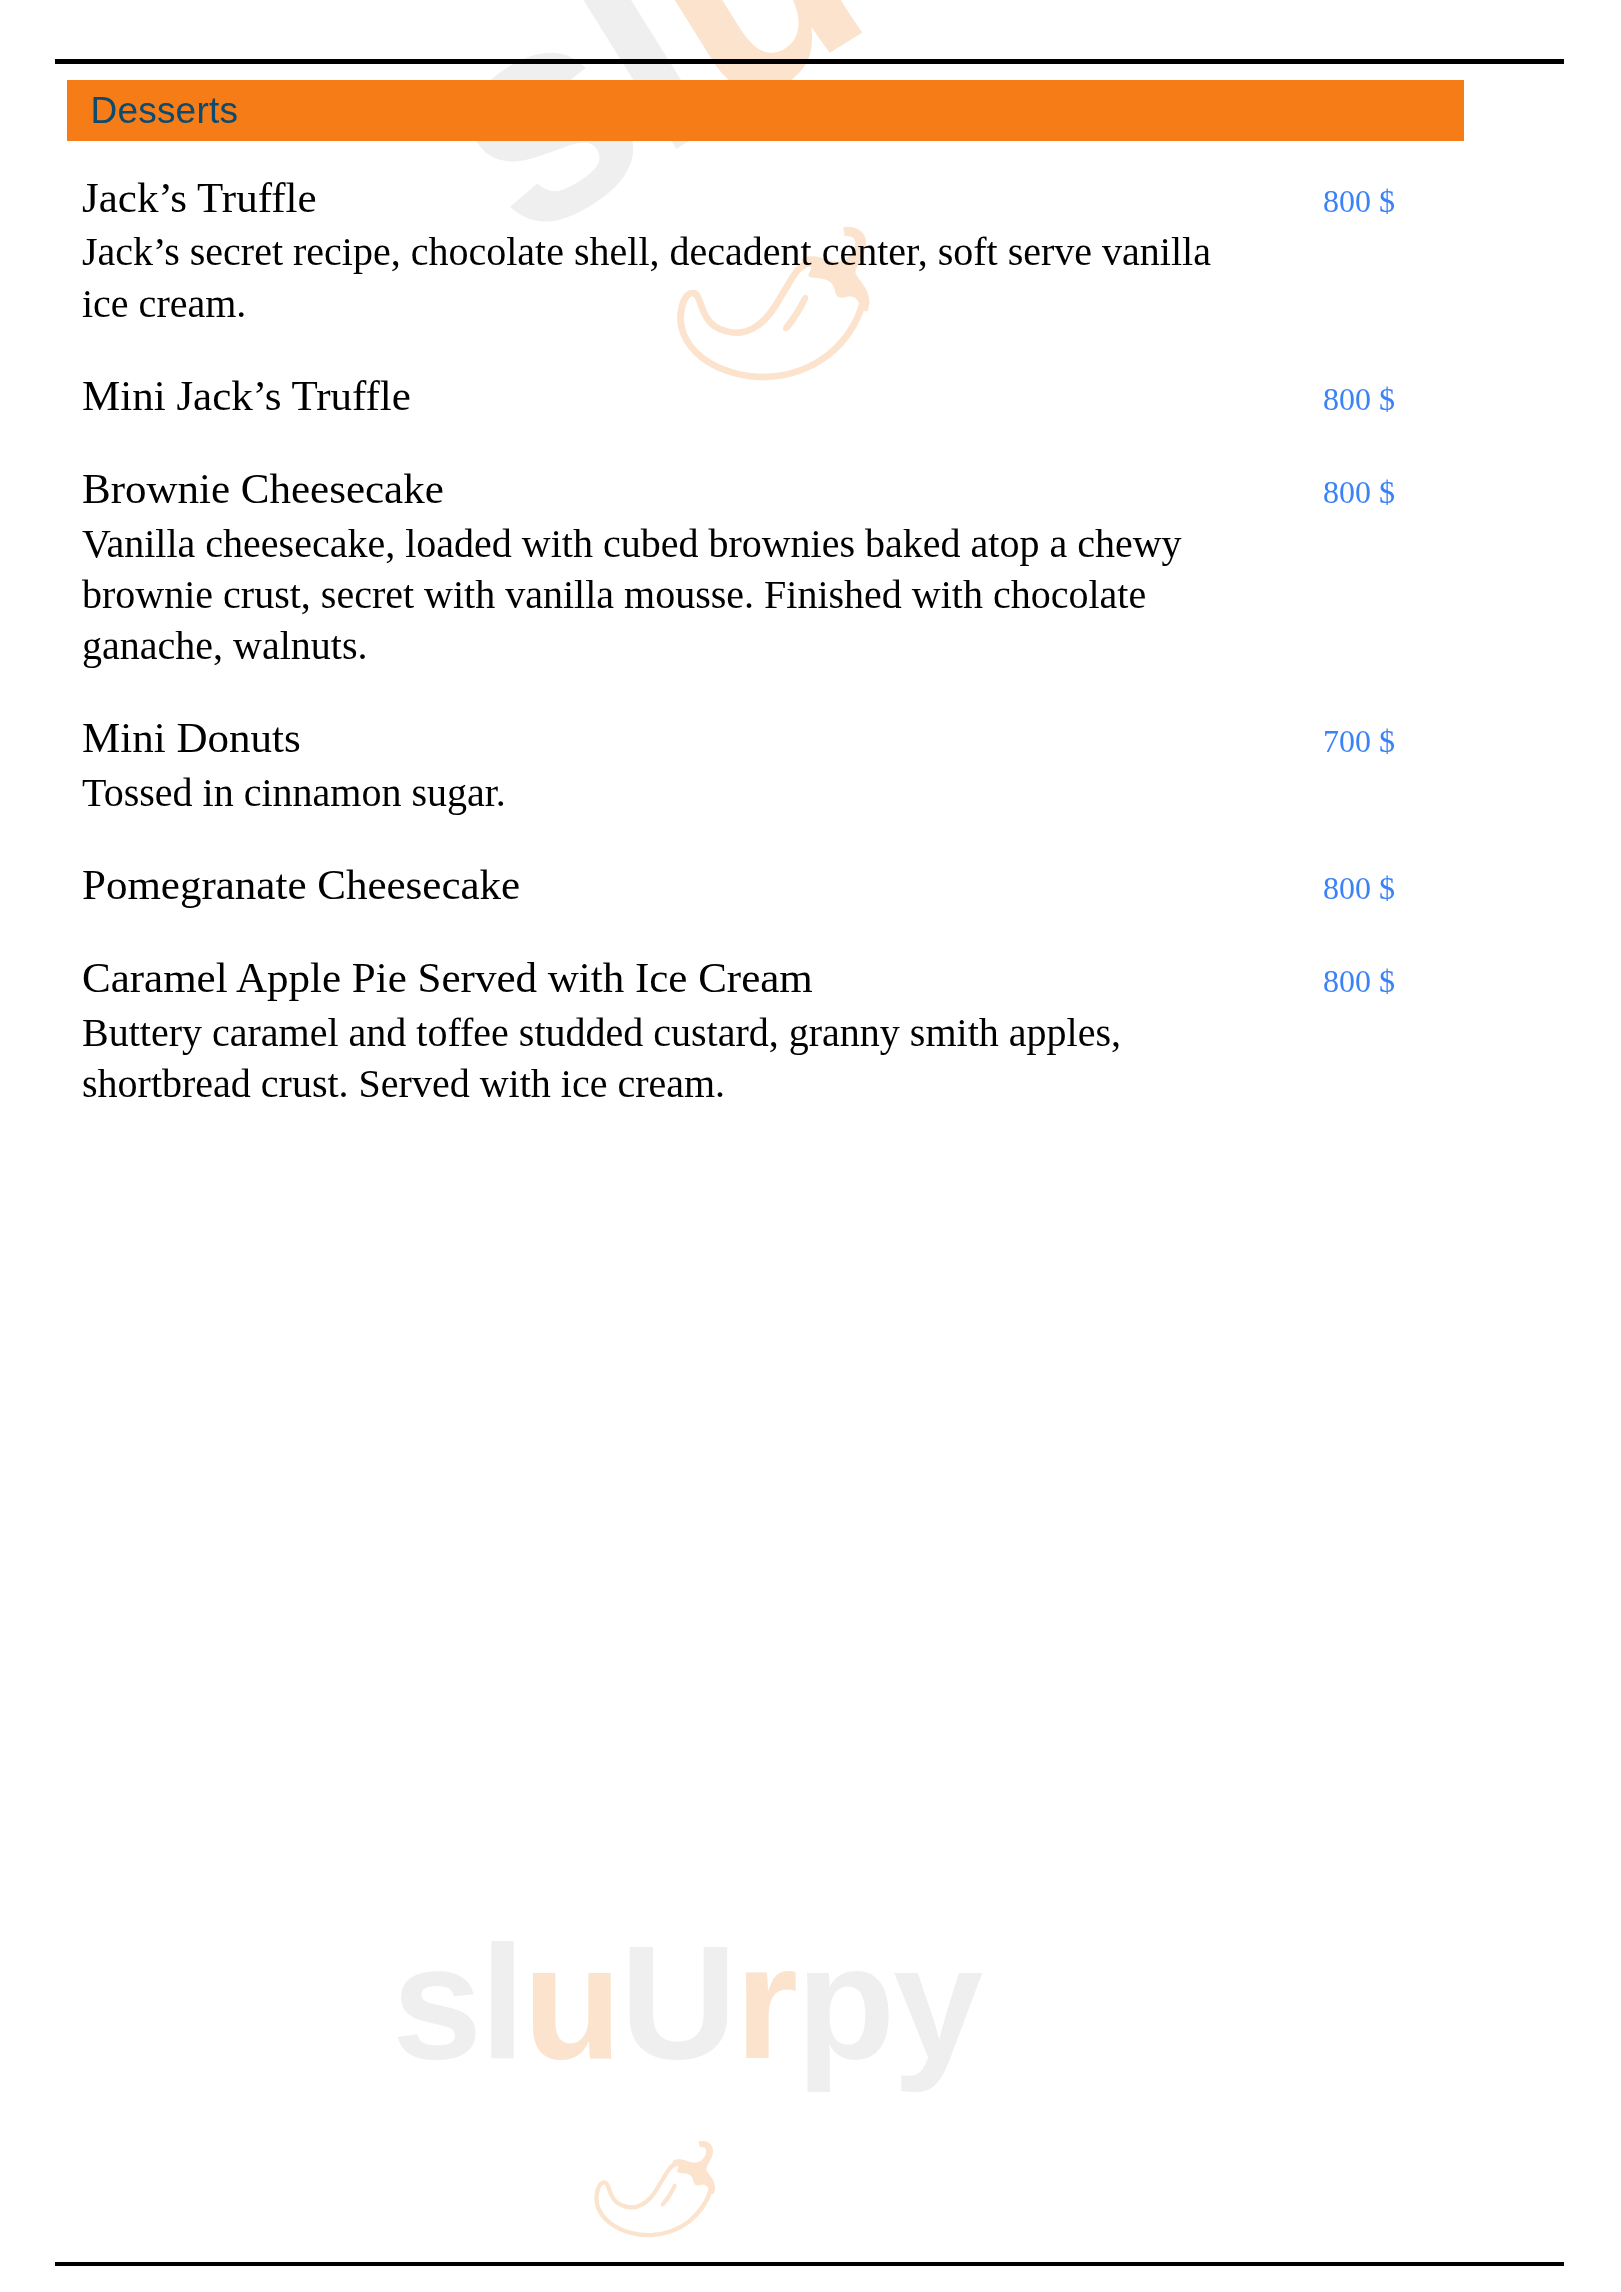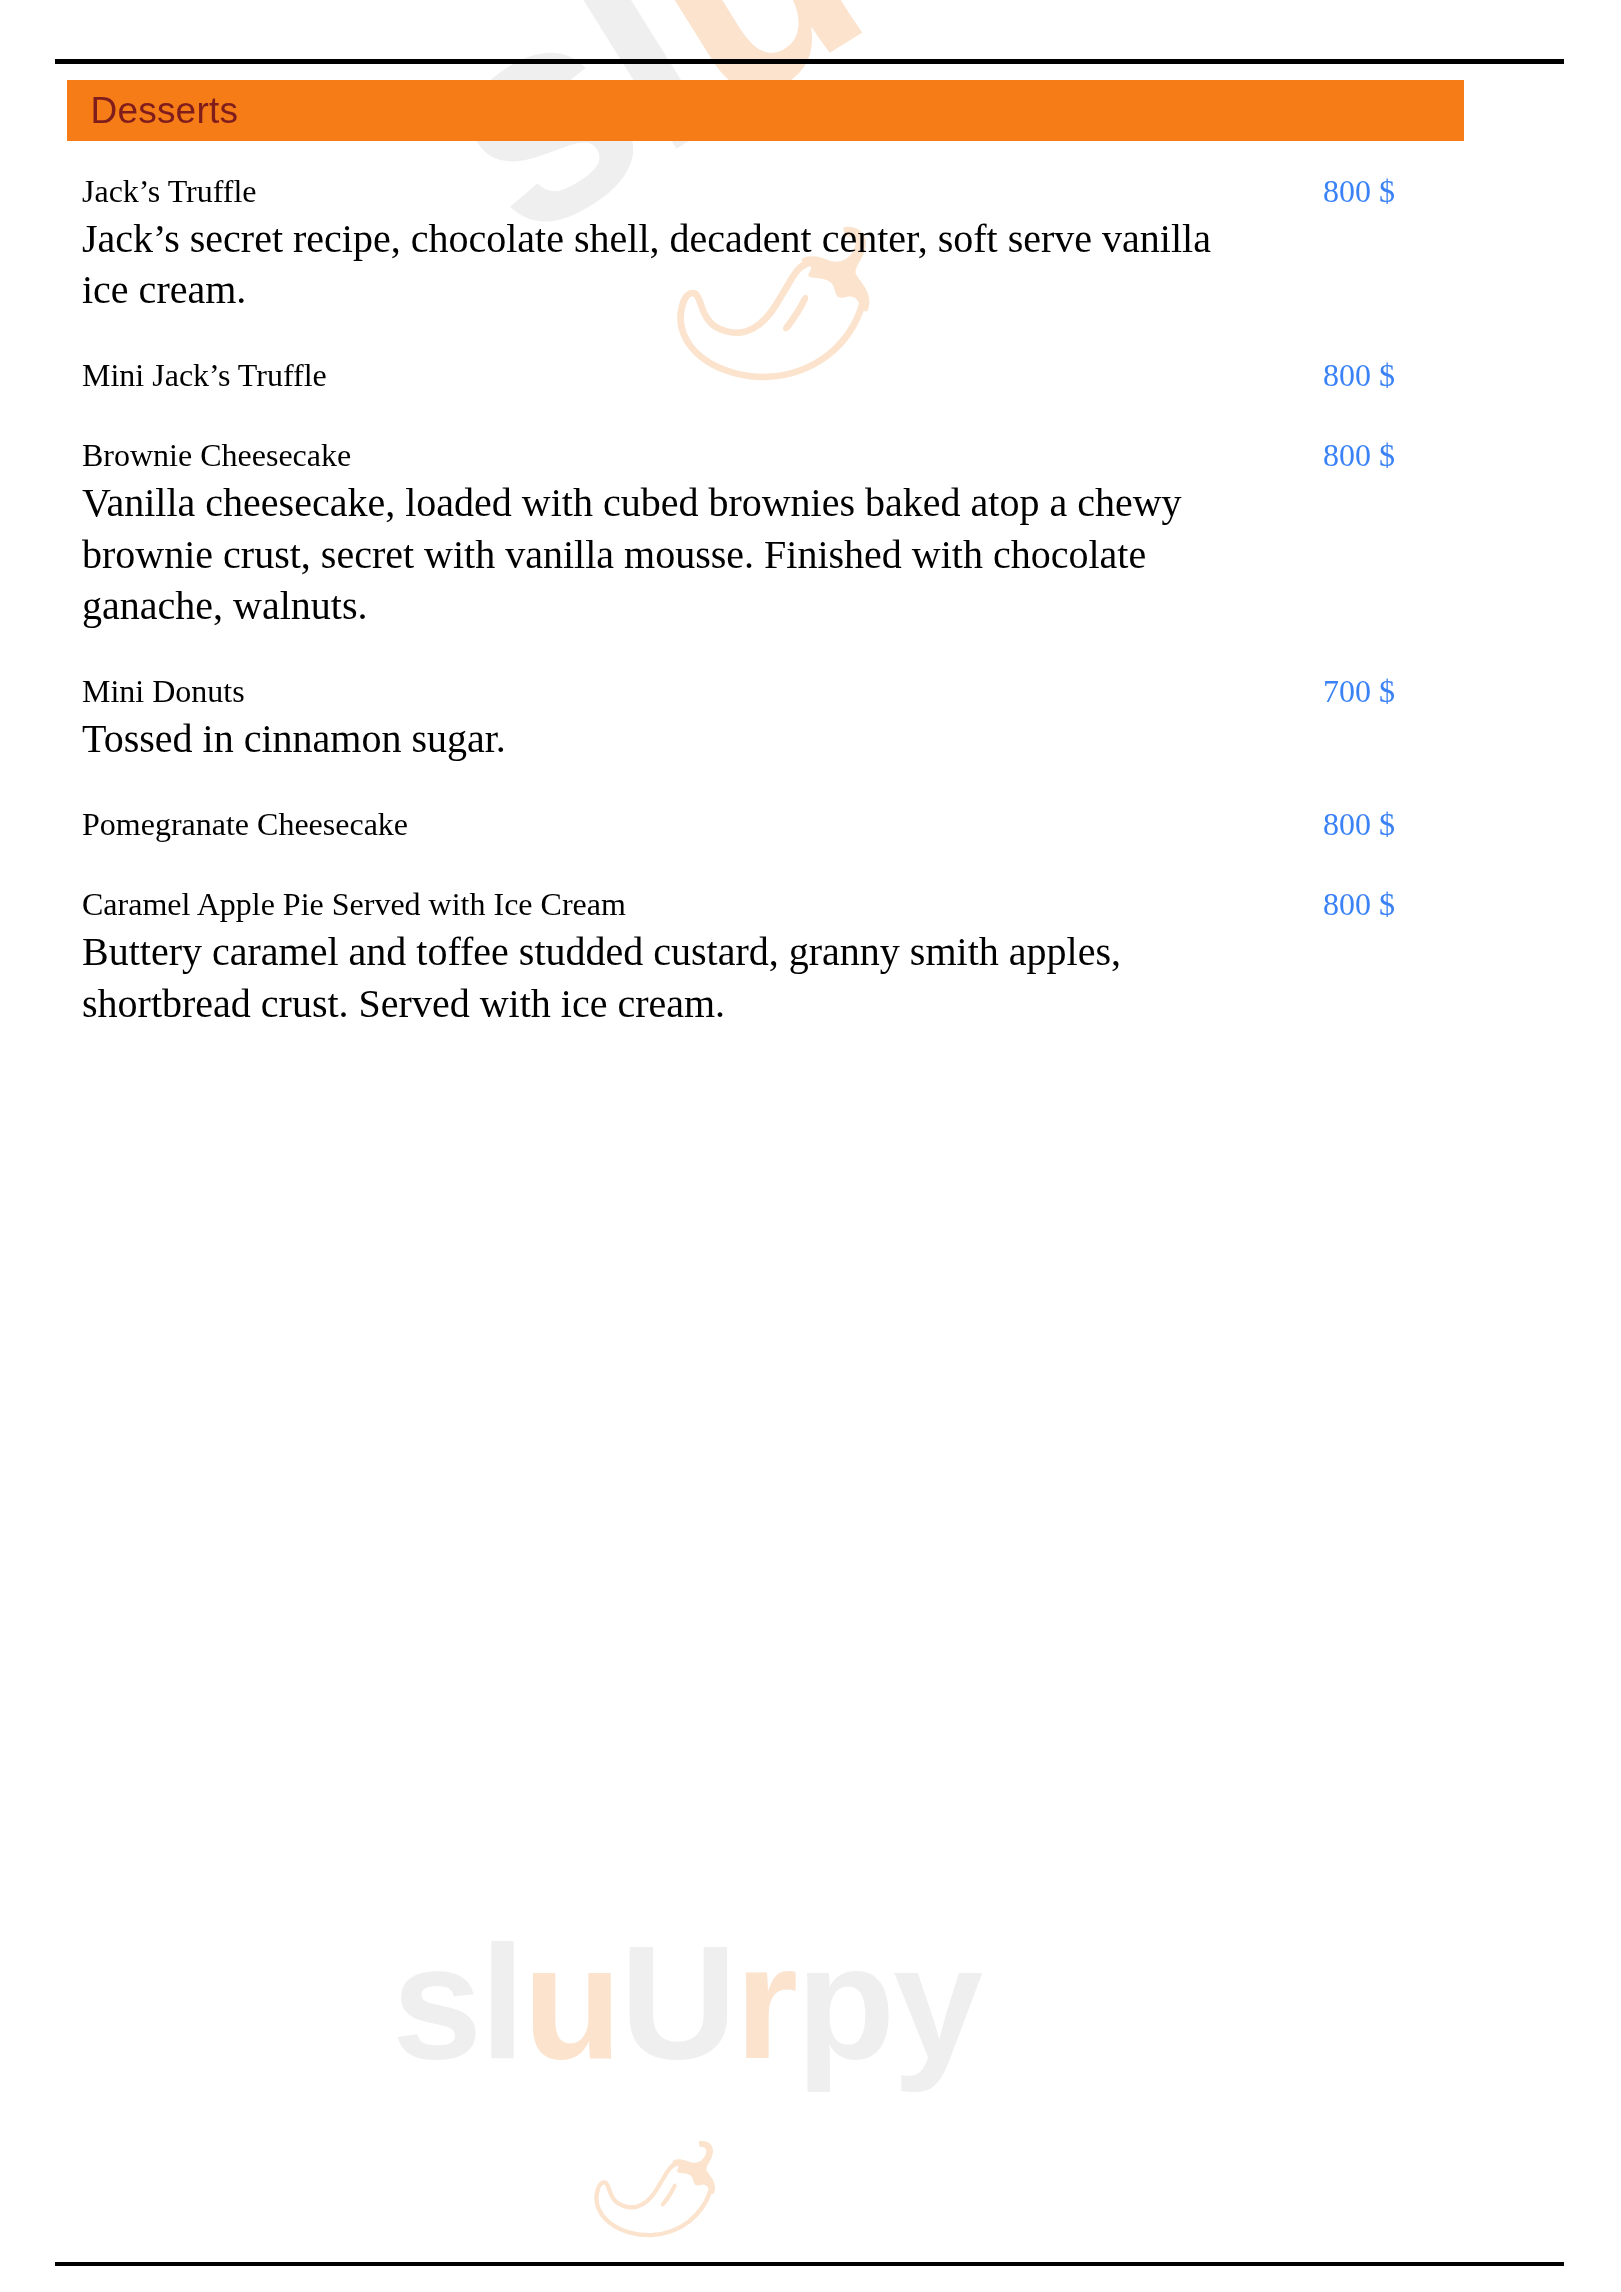--- a/index.html
+++ b/index.html
@@ -96,21 +96,21 @@
     top: 80px;
     width: 1397px;
     height: 61px;
     background: #f57c17;
     display: flex;
     align-items: center;
   }
   .section-header-label {
     font-family: "Liberation Sans", sans-serif;
     font-size: 37px;
-    color: #7f1d1d;
+    color: #0c4a6e;
     padding-left: 23.5px;
     letter-spacing: 0.2px;
   }
 
   .items {
     position: absolute;
     left: 82px;
     top: 172px;
     width: 1313px;
   }
@@ -118,21 +118,21 @@
   .item {
     margin-bottom: 41px;
     position: relative;
   }
   .item-head {
     display: flex;
     align-items: baseline;
     justify-content: space-between;
   }
   .item-name {
-    font-size: 32px;
+    font-size: 43px;
     line-height: 1.22;
     color: #000000;
   }
   .item-price {
     font-size: 32px;
     line-height: 1.22;
     color: #3b82f6;
     white-space: nowrap;
     padding-left: 29px;
   }

